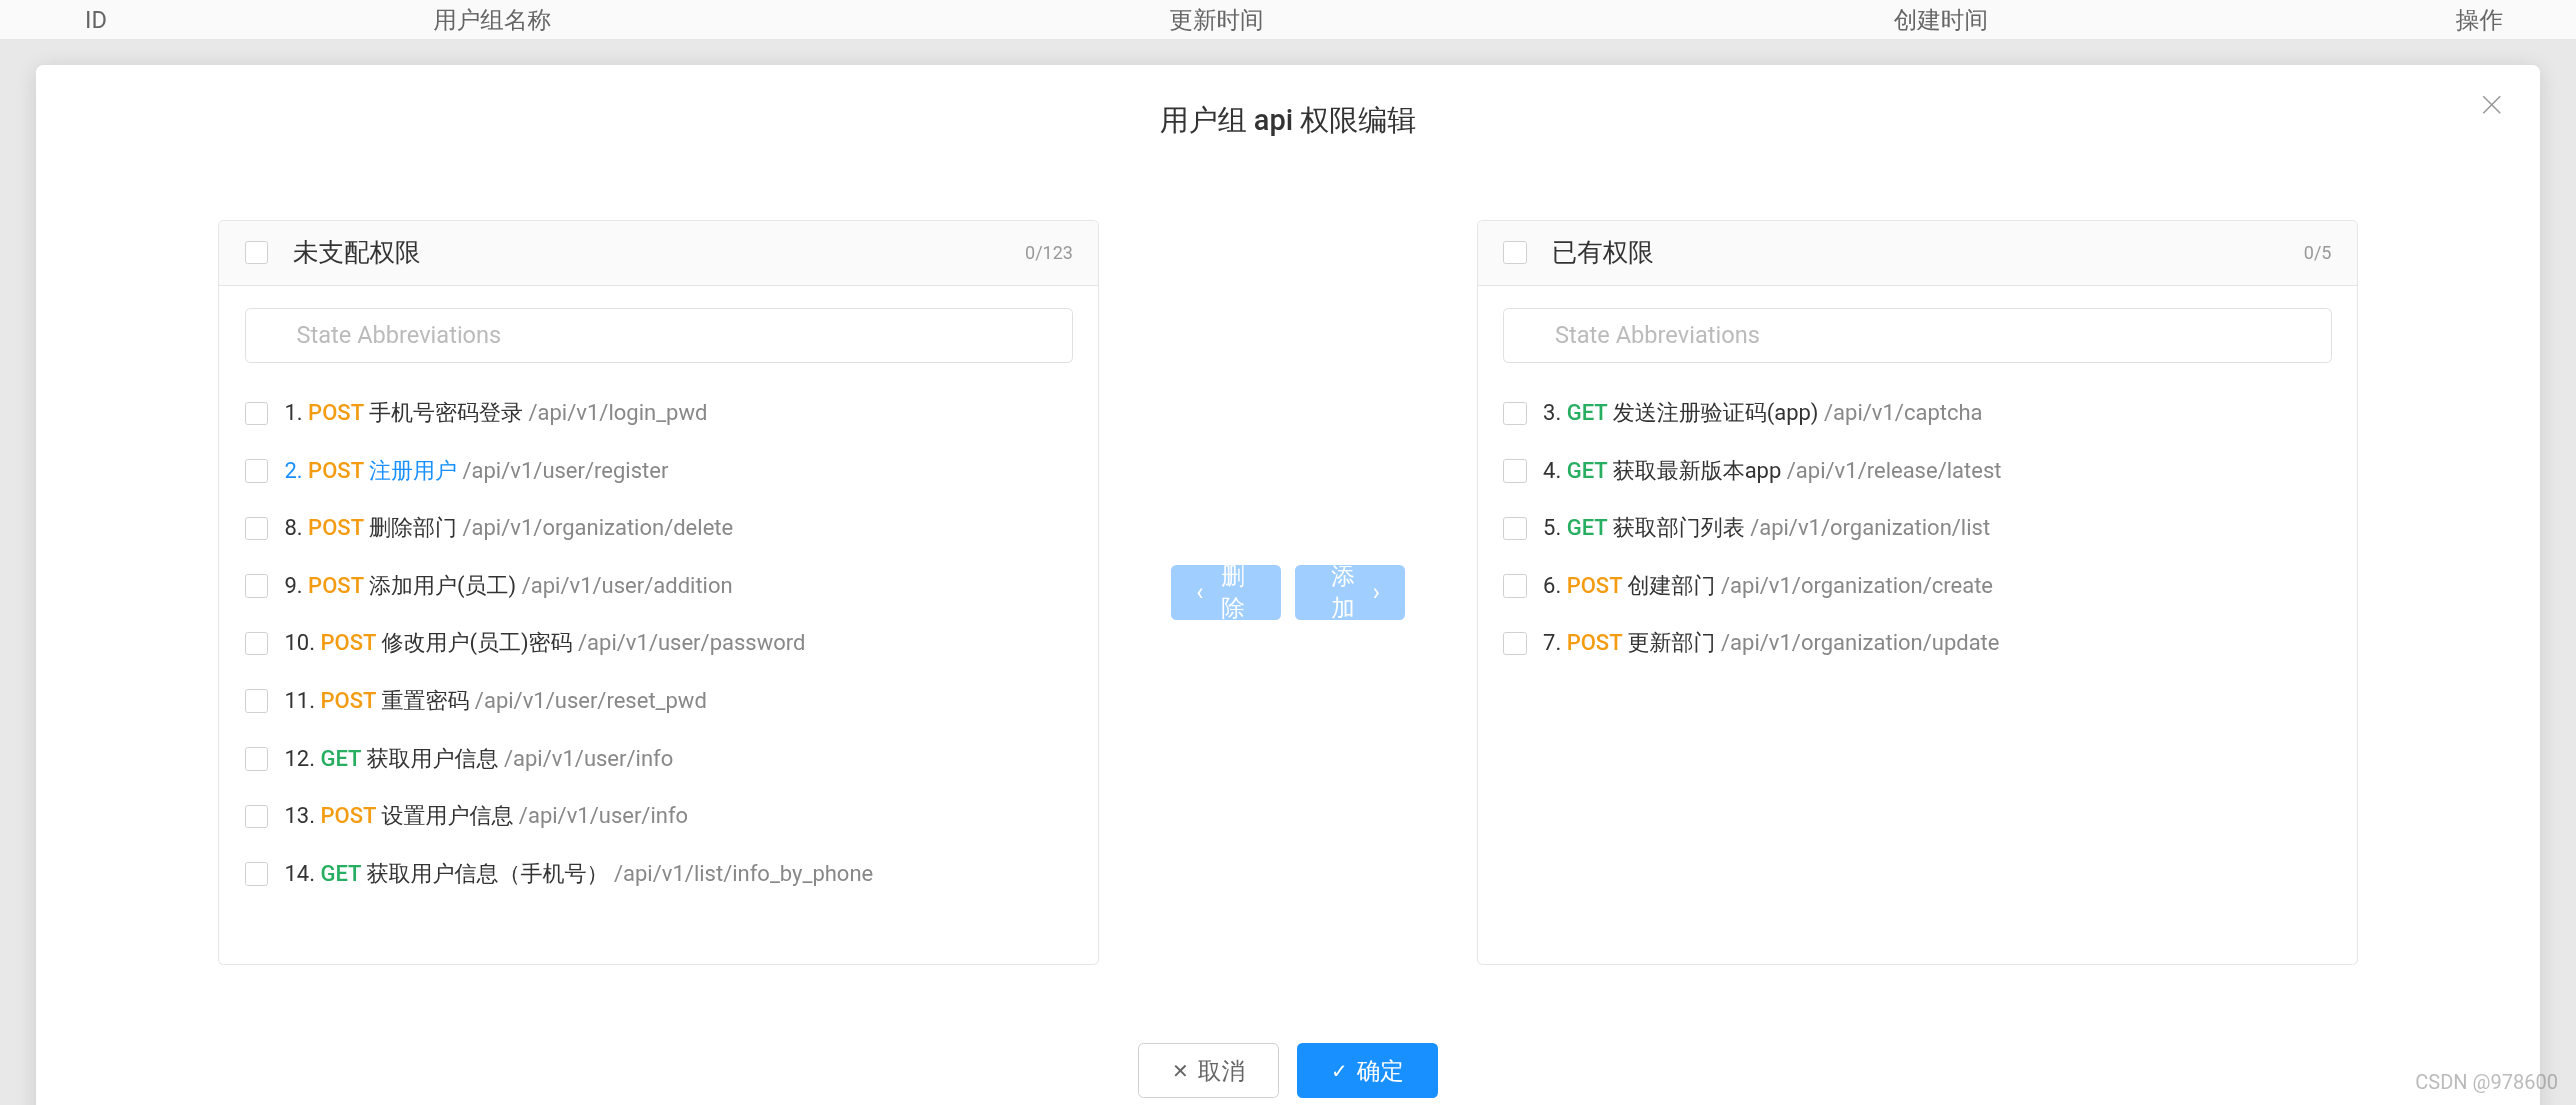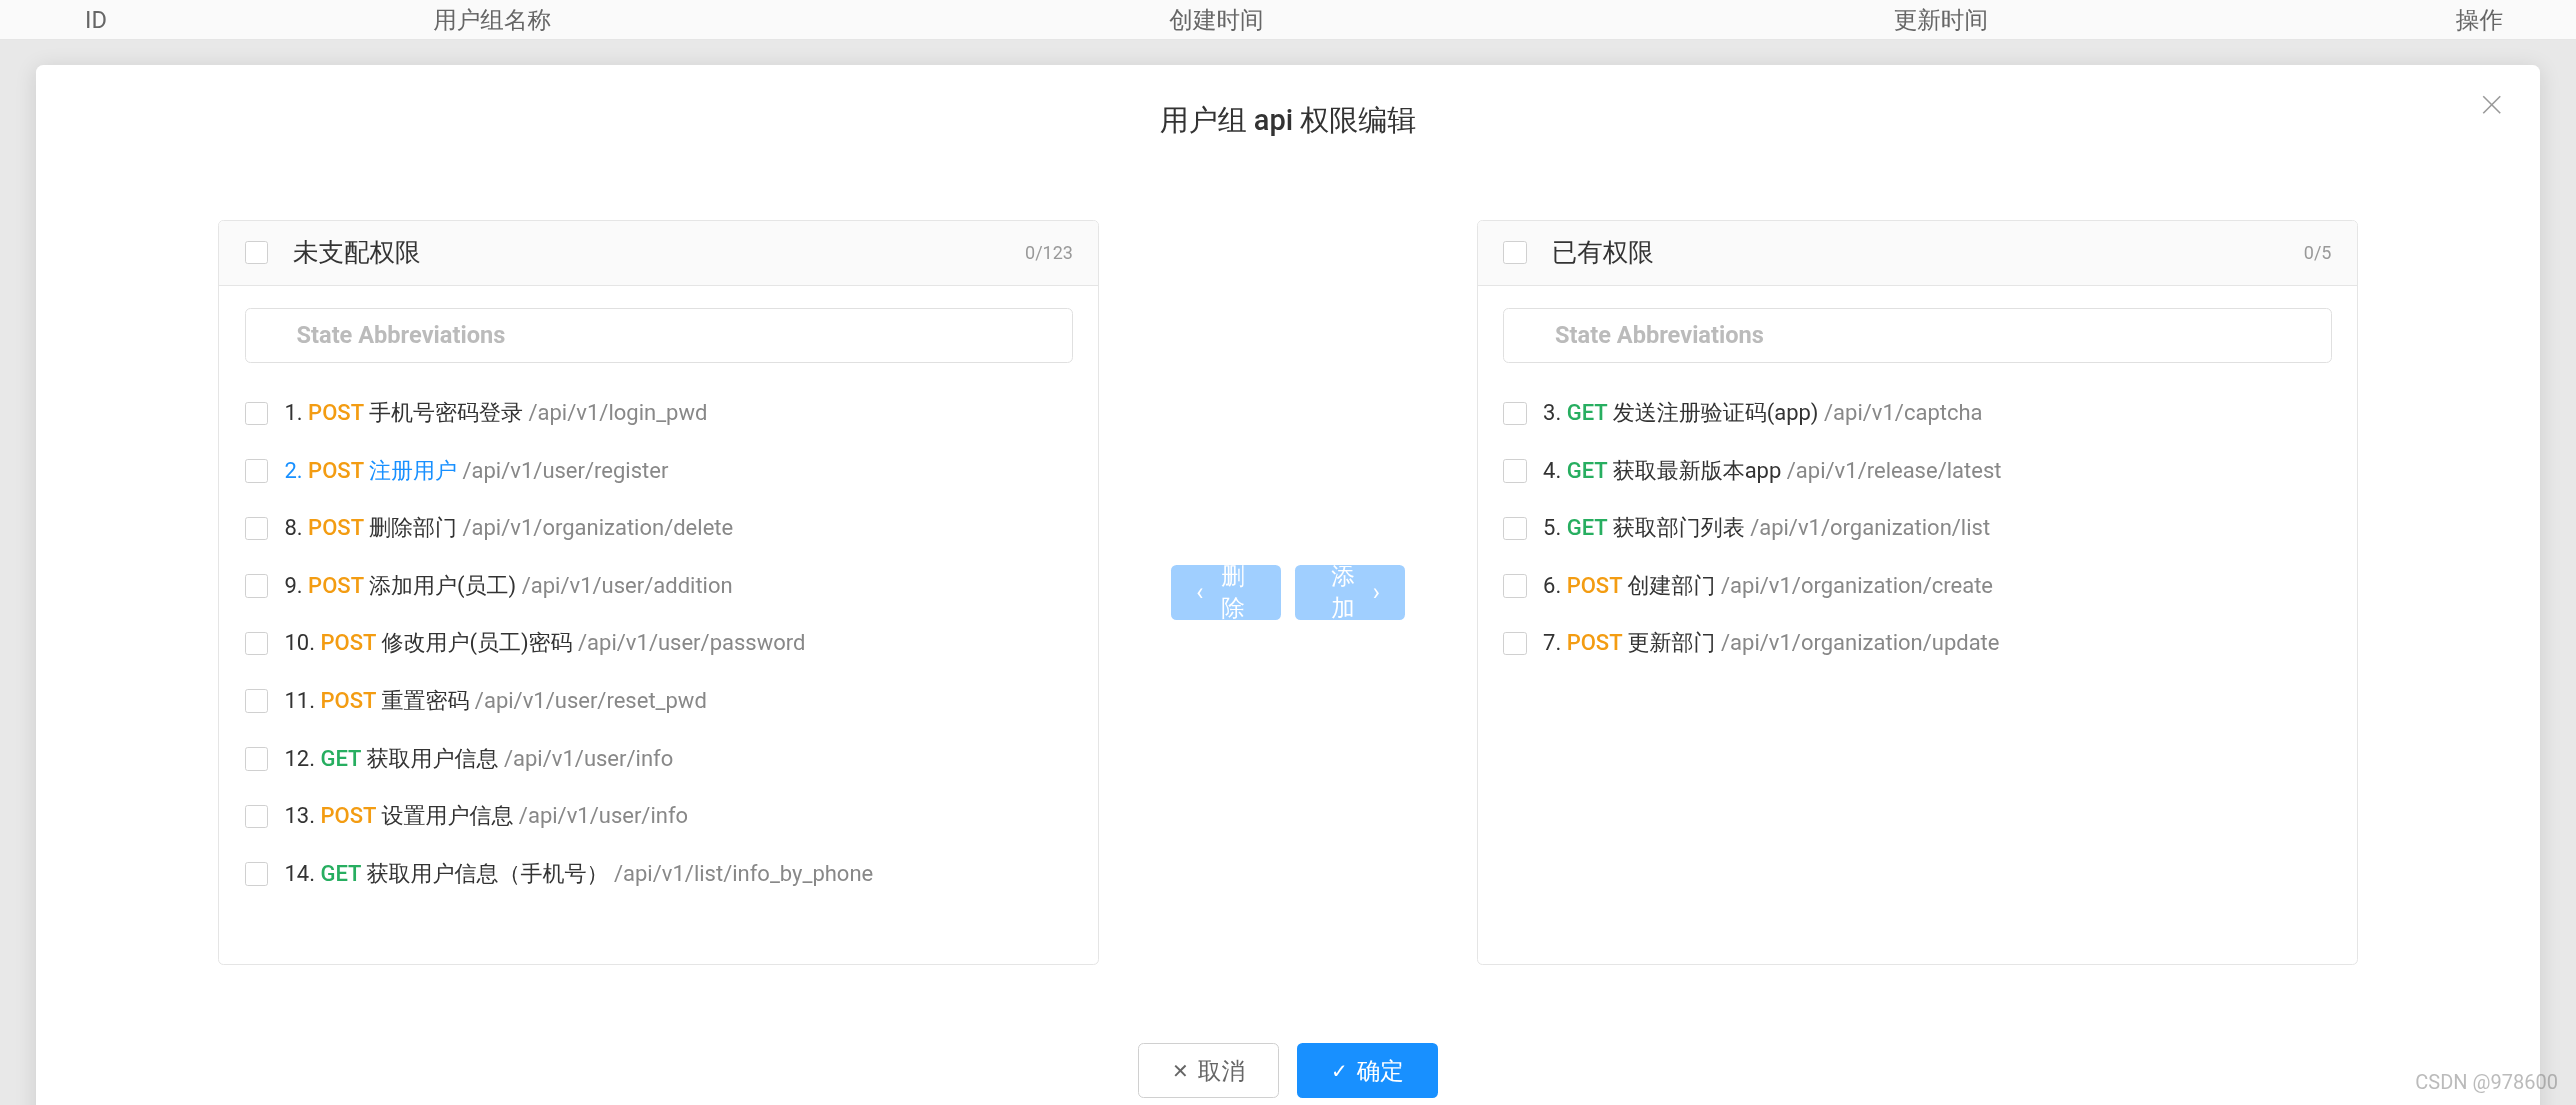--- a/index.html
+++ b/index.html
@@ -127,21 +127,20 @@
     .search-input {
       width: 100%;
       height: 55px;
       border: 0.9px solid #e0e0e0;
       border-radius: 5.5px;
       padding: 0 18px 0 51px;
       font-size: 23.6px;
       color: #333;
       outline: none;
       position: relative;
-      font-weight: bold;
     }
     .search-wrapper {
       position: relative;
     }
     .search-icon {
       position: absolute;
       left: 18px;
       top: 50%;
       transform: translateY(-50%);
       color: #bbb;
@@ -235,22 +234,22 @@
       color: rgba(120,120,120,0.5);
     }
   </style>
 </head>
 <body>
 
 <div class="bg-table">
   <div class="bg-header">
     <div style="width:109px;padding-left:64px">ID</div>
     <div style="flex:1;text-align:center">用户组名称</div>
+    <div style="flex:1;text-align:center">更新时间</div>
     <div style="flex:1;text-align:center">创建时间</div>
-    <div style="flex:1;text-align:center">更新时间</div>
     <div style="width:273px;text-align:right;padding-right:73px">操作</div>
   </div>
 </div>
 
 <div class="overlay">
   <div class="modal">
     <div class="close-btn">
       <svg width="25.5" height="25.5" viewBox="0 0 24 24" fill="none" stroke="currentColor" stroke-width="1.5">
           <line x1="4" y1="4" x2="20" y2="20"></line>
           <line x1="20" y1="4" x2="4" y2="20"></line>

